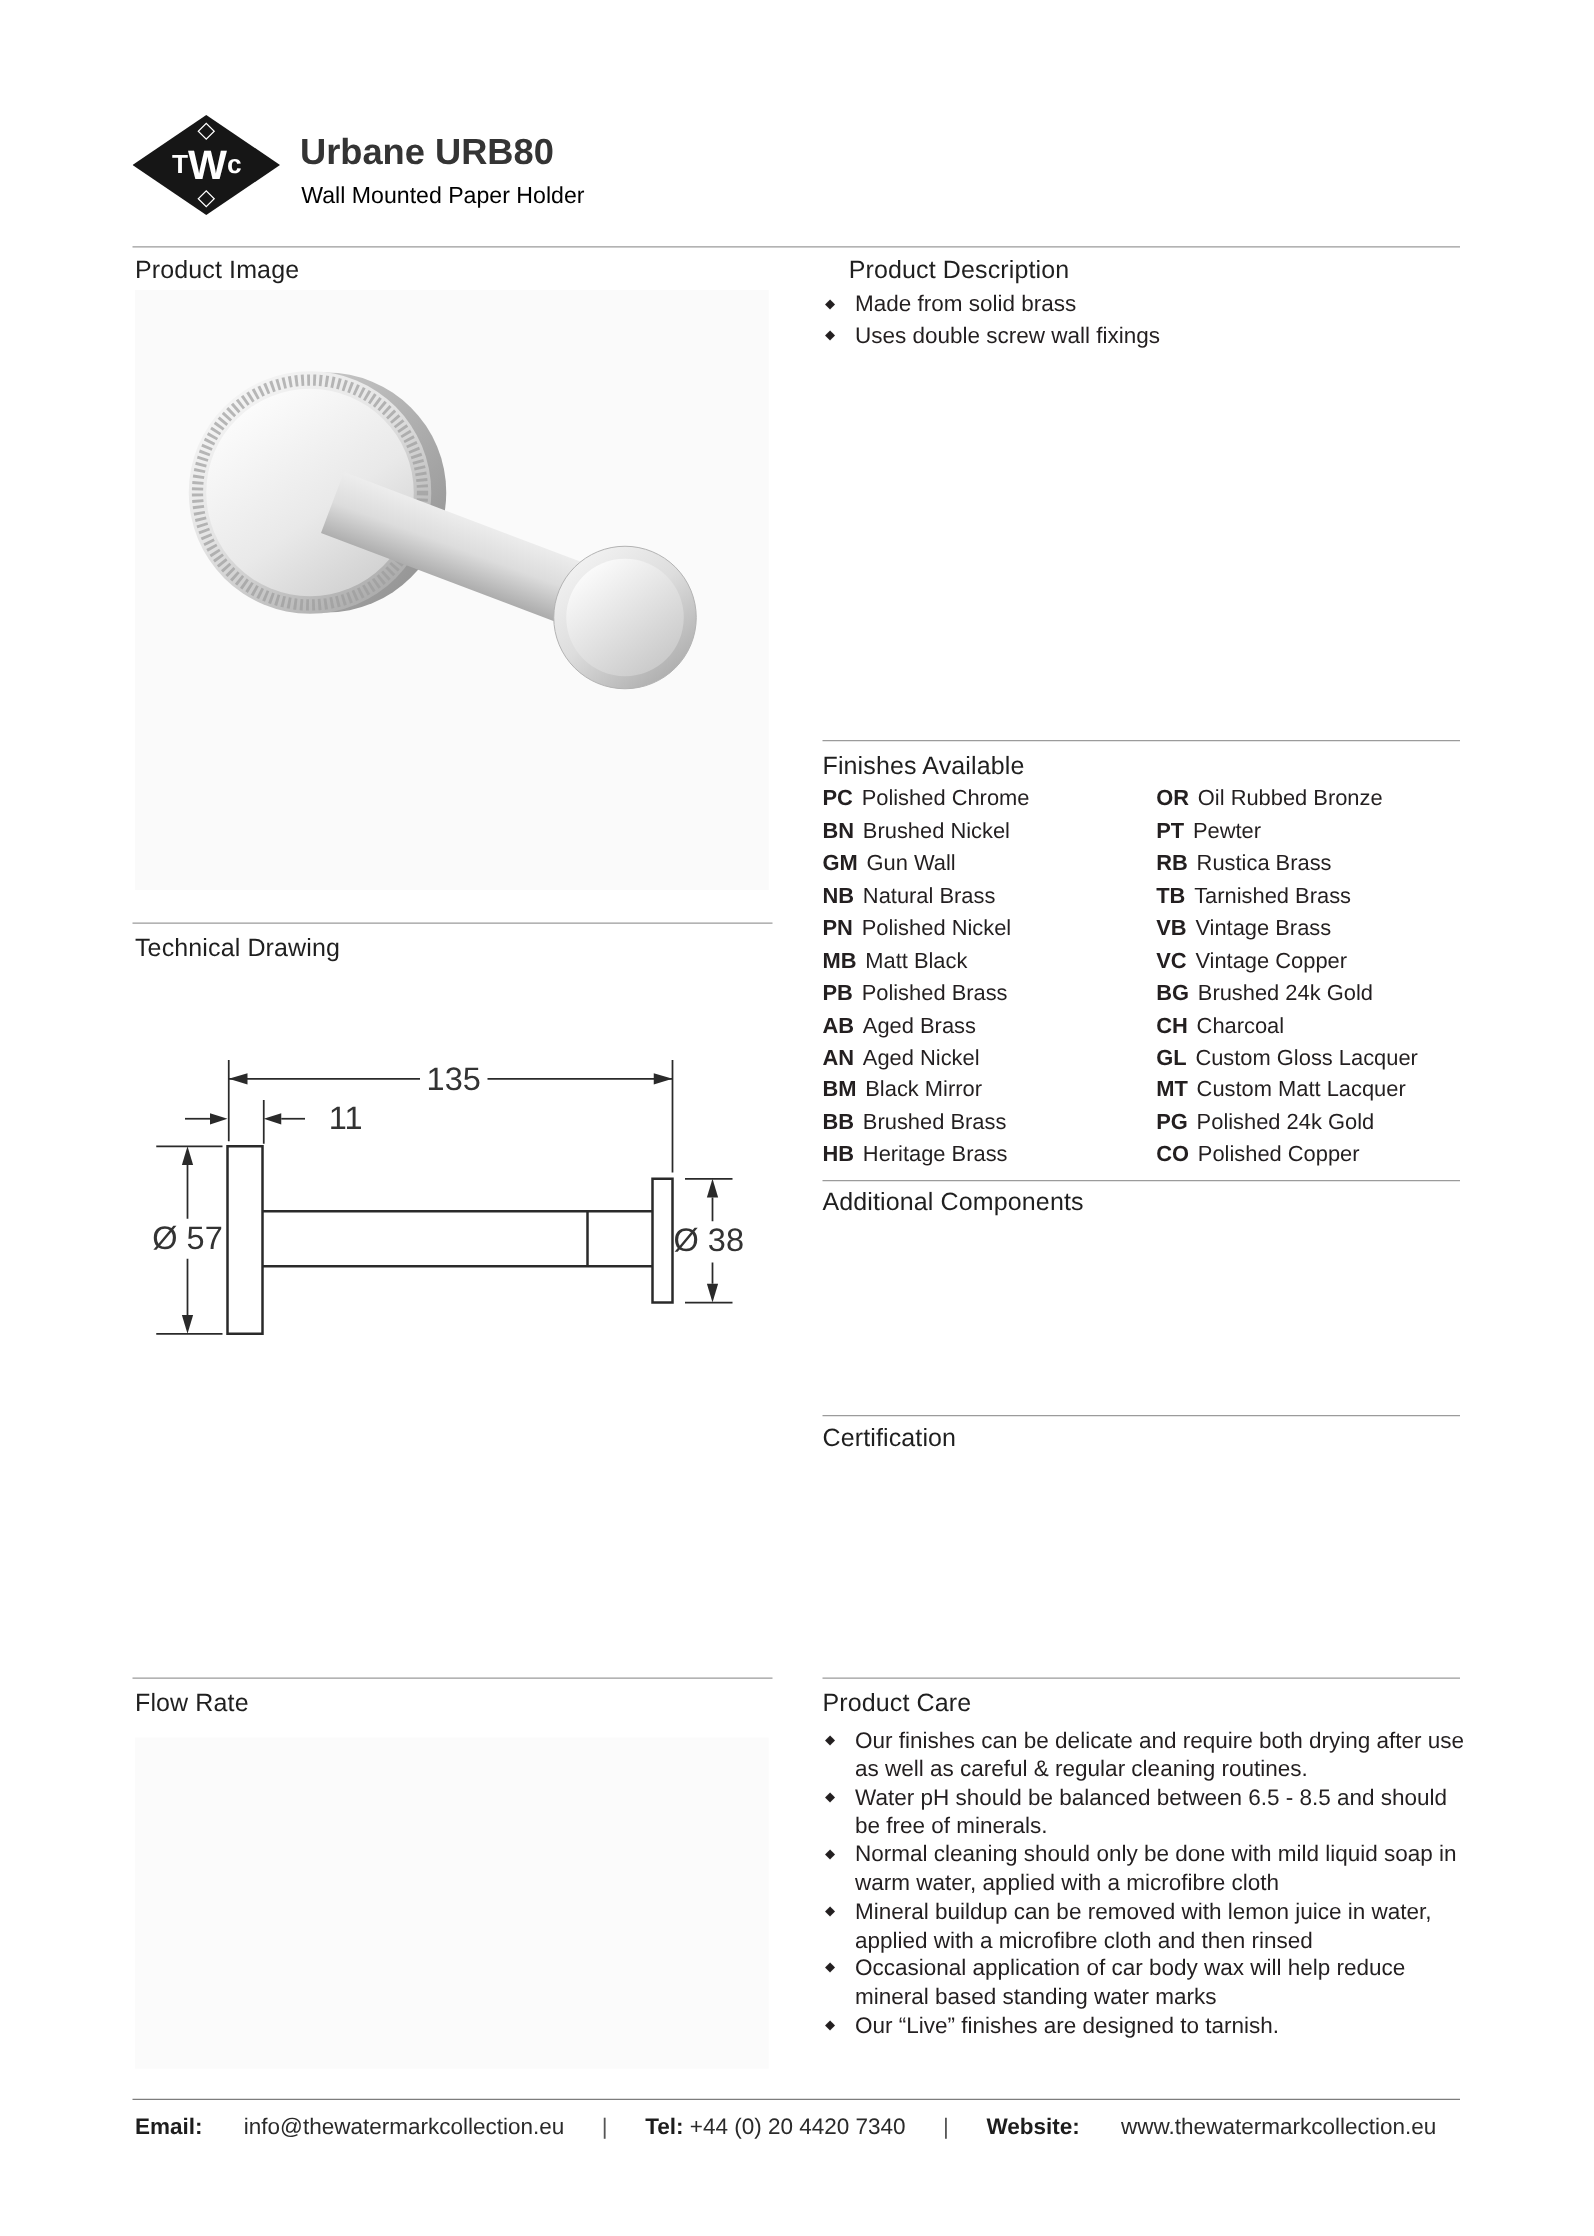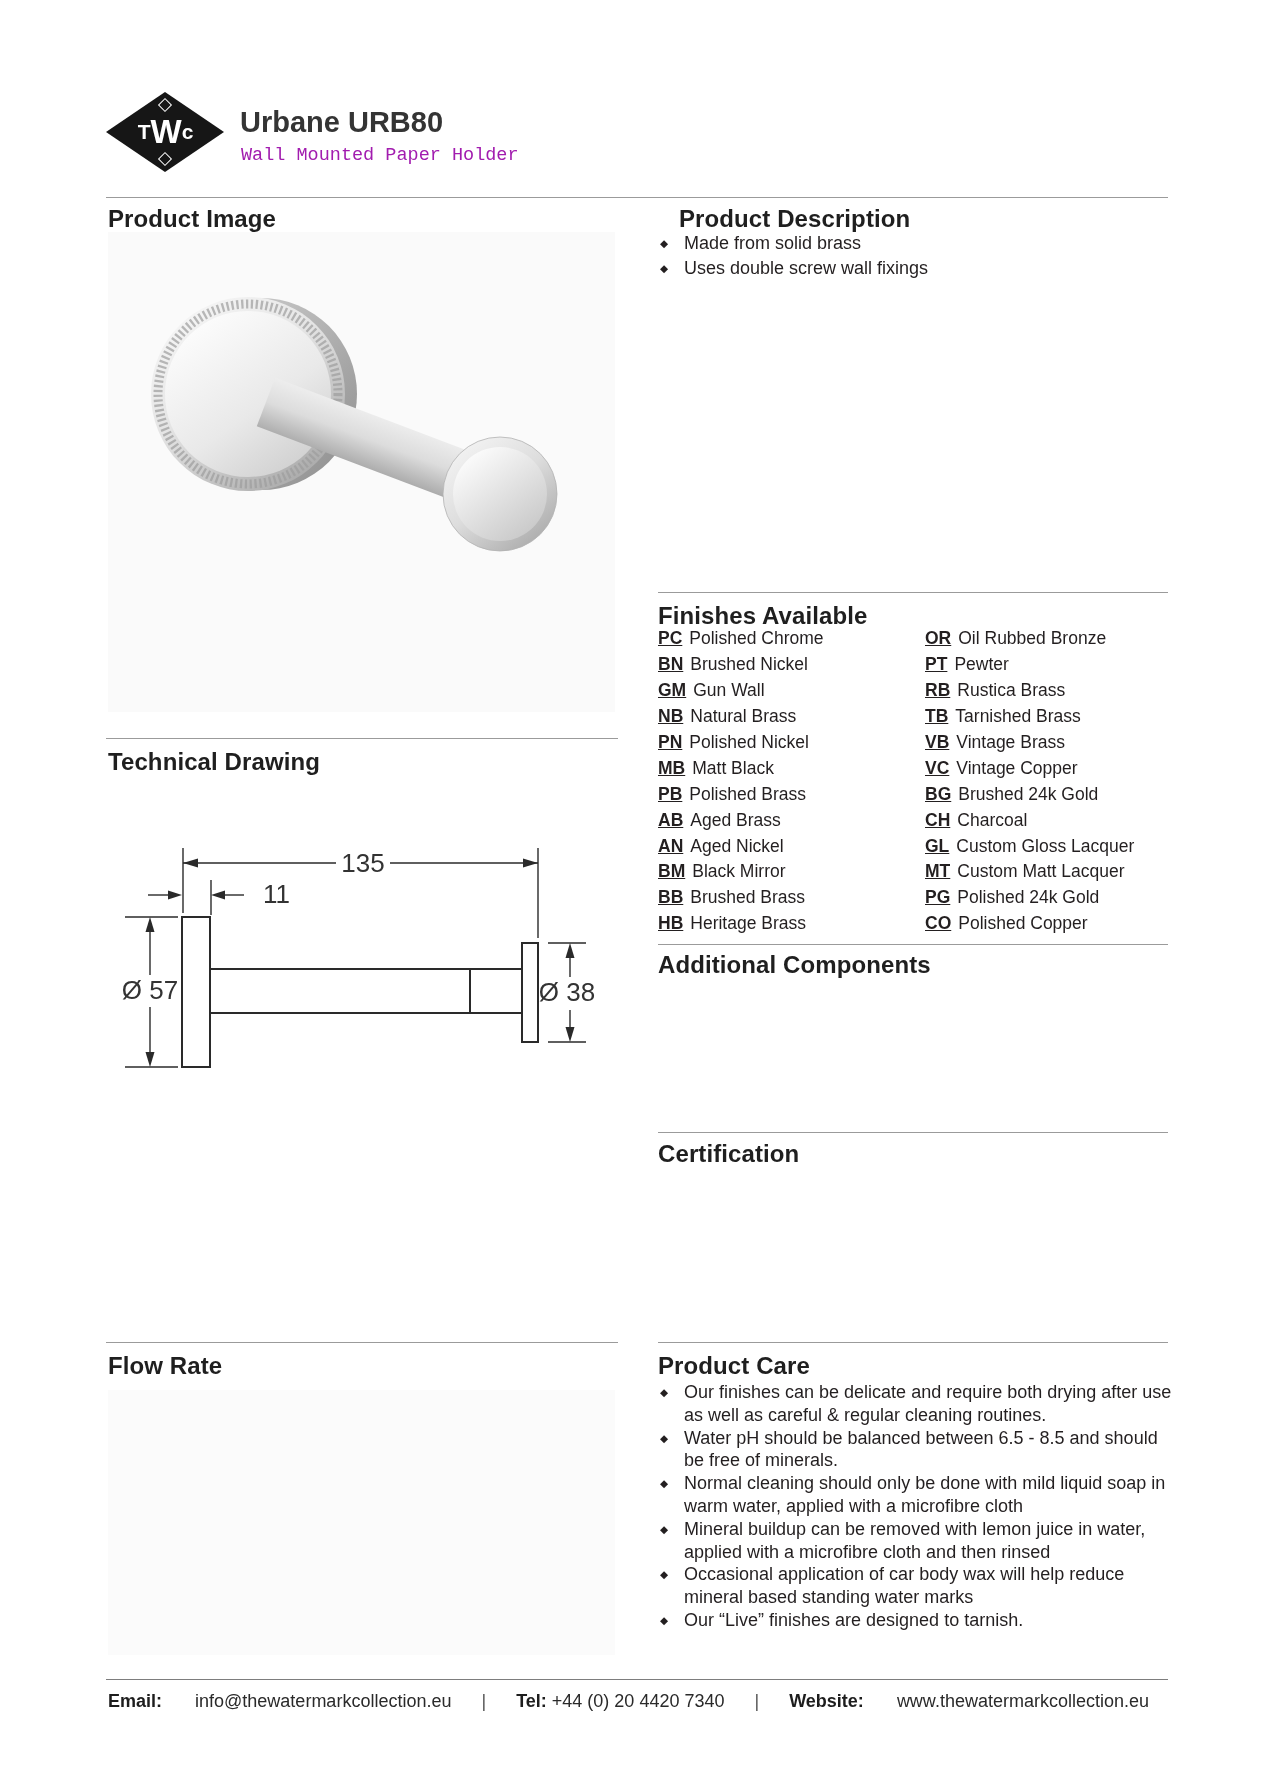--- a/index.html
+++ b/index.html
@@ -2,43 +2,43 @@
 <html><head>
 <meta charset="utf-8">
 <style>
   html,body{margin:0;padding:0;background:#ffffff;}
   .page{
     position:relative;width:1275px;height:1789px;background:#ffffff;
     font-family:"Liberation Sans", sans-serif;color:#231f20;overflow:hidden;
   }
   .abs{position:absolute;}
   .rule{position:absolute;height:1px;background:#9b9b9b;}
-  .sec-head{position:absolute;font-size:24px;font-weight:bold;color:#1f1f1f;letter-spacing:.1px;text-align:center;}
+  .sec-head{position:absolute;font-size:20px;font-weight:normal;color:#1f1f1f;letter-spacing:.1px;text-align:center;}
   
   .logo{position:absolute;left:106px;top:92px;width:118px;height:80px;}
   .logo-diamond{position:absolute;inset:0;background:#161616;
     clip-path:polygon(50% 0%,100% 50%,50% 100%,0% 50%);}
   .logo-text{position:absolute;left:0;top:0;width:100%;height:100%;display:flex;
     align-items:center;justify-content:center;color:#ffffff;font-weight:bold;letter-spacing:-1px;}
   .logo-text .lt{font-size:21px;} .logo-text .lw{font-size:33px;margin:0 1px;} .logo-text .lc{font-size:21px;}
   .mini-dia{position:absolute;left:50%;width:8px;height:8px;background:#161616;
     border:1.6px solid #ffffff;transform:translateX(-50%) rotate(45deg);}
   .mini-dia.top{top:8px;} .mini-dia.bot{bottom:8px;}
   .title{position:absolute;left:240px;top:106px;font-size:29px;font-weight:bold;color:#343434;}
-  .subtitle{position:absolute;left:241px;top:145px;font-size:18.5px;color:#a21caf;font-family:Liberation Mono, monospace;}
+  .subtitle{position:absolute;left:241px;top:145px;font-size:18.5px;color:#000000;}
   
   .blist{position:absolute;display:block;}
   .bitem{display:flex;align-items:flex-start;}
   .bdia{flex:0 0 13px;margin-right:11px;font-size:10.5px;color:#231f20;}
   .desc-item .bdia{line-height:24.5px;} .desc-item{font-size:18px;line-height:24.5px;}
   .care-item{font-size:18px;line-height:22.8px;} .care-item .bdia{line-height:22.8px;}
   
   .fin-col{position:absolute;top:0;}
   .fin-row{height:25.9px;font-size:17.5px;display:flex;align-items:center;}
-  .fin-code{font-weight:bold;margin-right:7px;text-decoration:underline;}
+  .fin-code{font-weight:bold;margin-right:7px;}
   .imgbox{position:absolute;background:#fafafa;}
   .flowbox{position:absolute;background:#fbfbfb;}
   
   .footer{position:absolute;left:108px;top:1691px;width:1060px;display:flex;align-items:center;font-size:18px;color:#2a2a2a;}
   .footer b{font-weight:bold;color:#1d1d1d;}
   .fsep{margin:0 30px;color:#555;}
   .flink{text-decoration:none;color:#2a2a2a;margin-left:28px;}
 </style>
 </head>
 <body>

